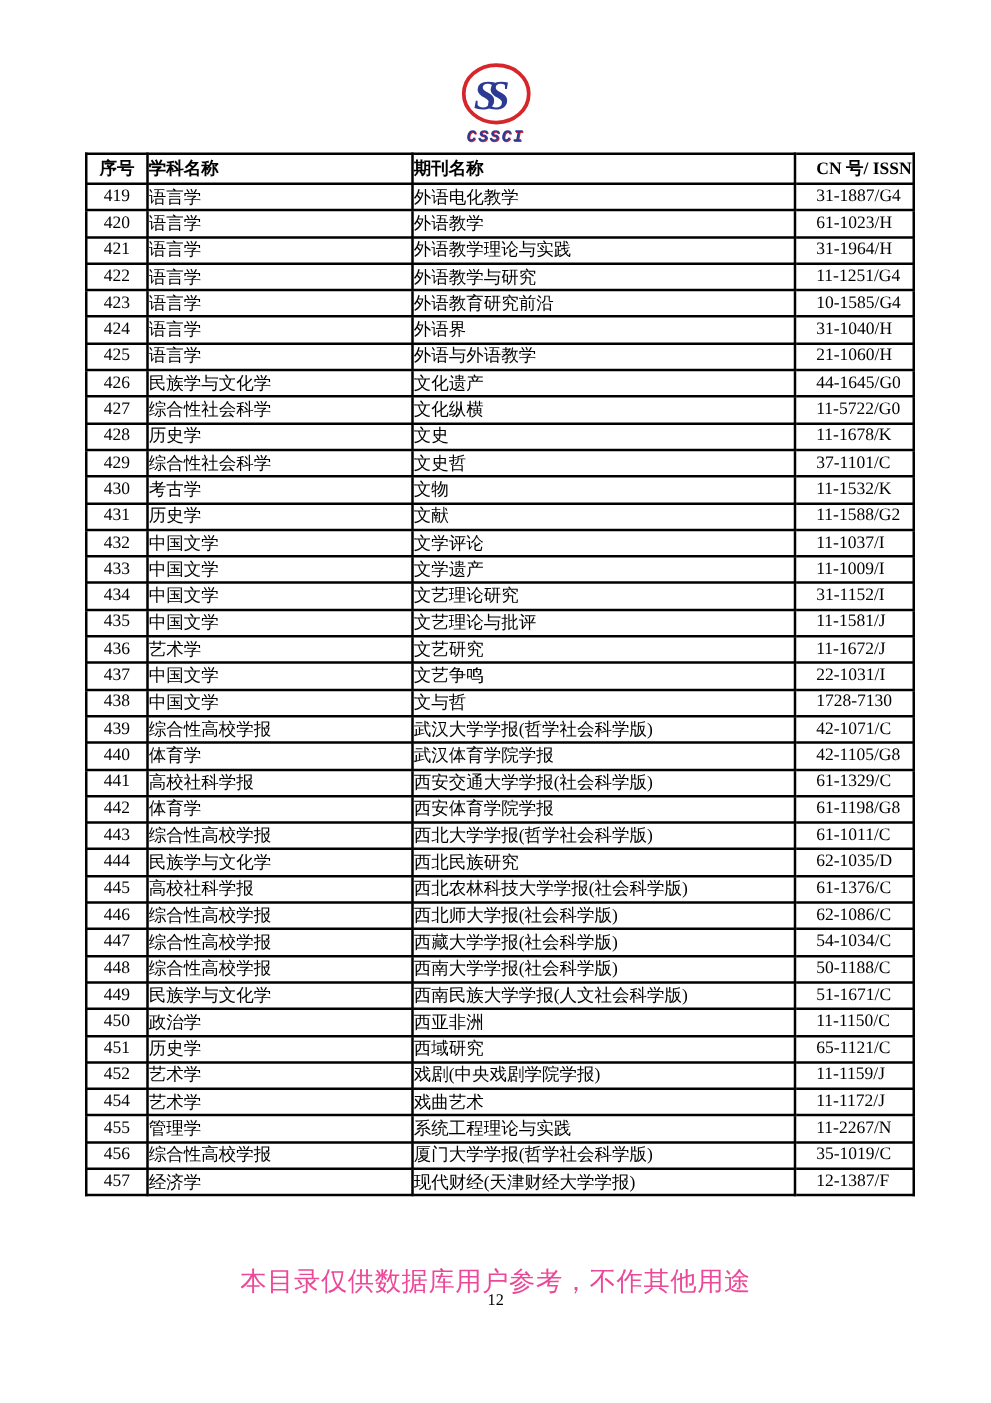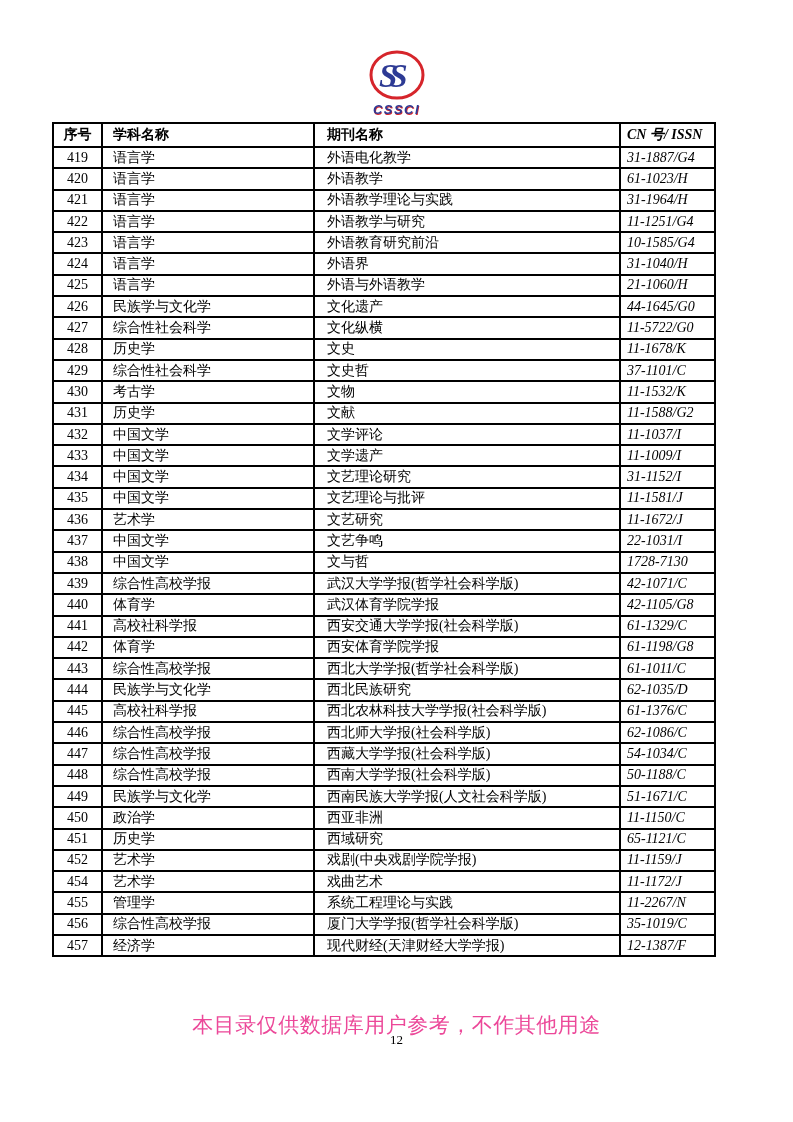--- a/index.html
+++ b/index.html
@@ -24,33 +24,33 @@
     width: 100%;
     text-align: center;
   }
   .logo-mark {
     display: block;
     margin: 0 auto;
   }
   .logo-label {
     display: inline-block;
     margin-top: 0px;
-    font-family: Liberation Sans, sans-serif;
+    font-family: Liberation Mono, monospace;
     font-weight: bold;
     font-style: italic;
     font-size: 13px;
     letter-spacing: 1.5px;
     color: #2d3a94;
     text-shadow: 0.6px 0.6px 0 #d6252b;
   }
 
   
   table.catalog {
     position: absolute;
-    left: 52px;
+    left: 68px;
     top: 122px;
     width: 662px;
     border-collapse: collapse;
     table-layout: fixed;
   }
   table.catalog th,
   table.catalog td {
     border: 2px solid #000;
     font-size: 14px;
     overflow: hidden;
@@ -64,23 +64,23 @@
   }
   table.catalog tbody td {
     height: 19.3px;
   }
   table.catalog .col-no    { width: 49px;  }
   table.catalog .col-disc  { width: 212px; }
   table.catalog .col-journ { width: 306px; }
   table.catalog .col-cn    { width: 95px;  }
 
   table.catalog th.c-no, table.catalog td.c-no { text-align: center; }
-  table.catalog th.c-disc, table.catalog td.c-disc { padding-left: 10px; }
-  table.catalog th.c-journ, table.catalog td.c-journ { padding-left: 12px; margin-left: 47px; }
-  table.catalog th.c-cn, table.catalog td.c-cn { padding-left: 6px; font-style: italic; }
+  table.catalog th.c-disc, table.catalog td.c-disc { }
+  table.catalog th.c-journ, table.catalog td.c-journ { padding-left: 0; margin-left: 47px; }
+  table.catalog th.c-cn, table.catalog td.c-cn { padding-left: 16px; }
 
   
   .page-number {
     position: absolute;
     top: 1032px;
     left: 0;
     width: 100%;
     text-align: center;
     font-size: 13px;
     font-family: "Liberation Serif", serif;

